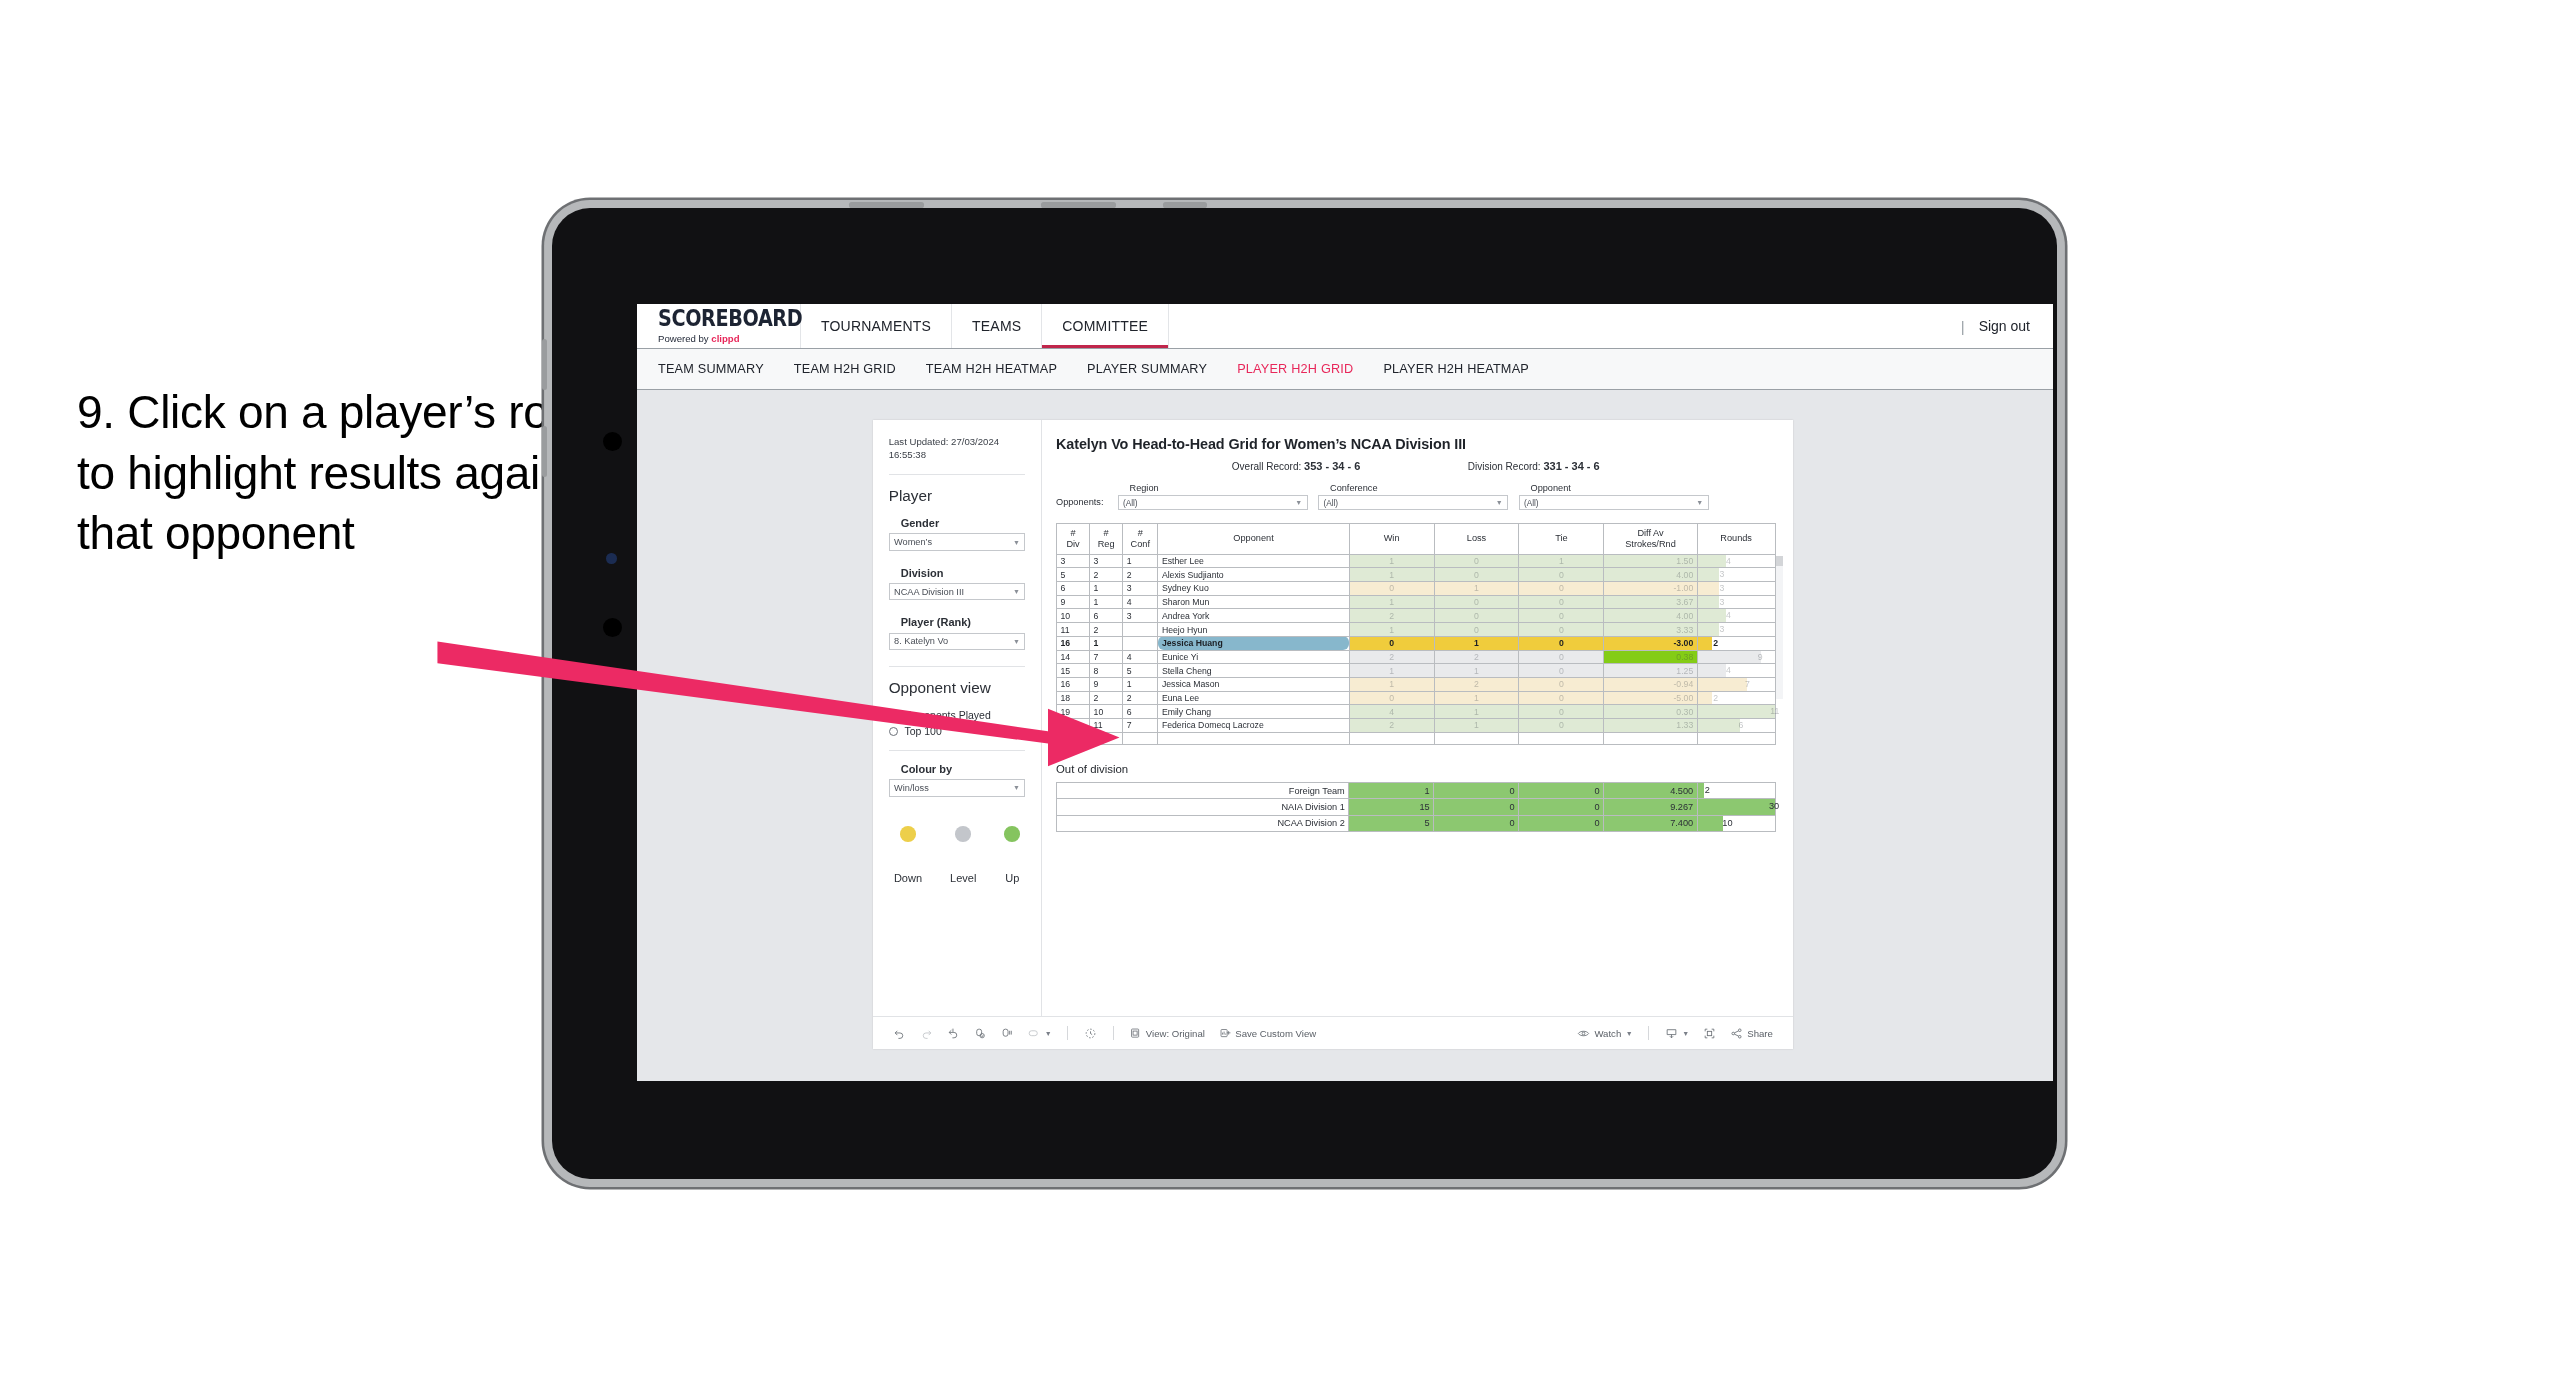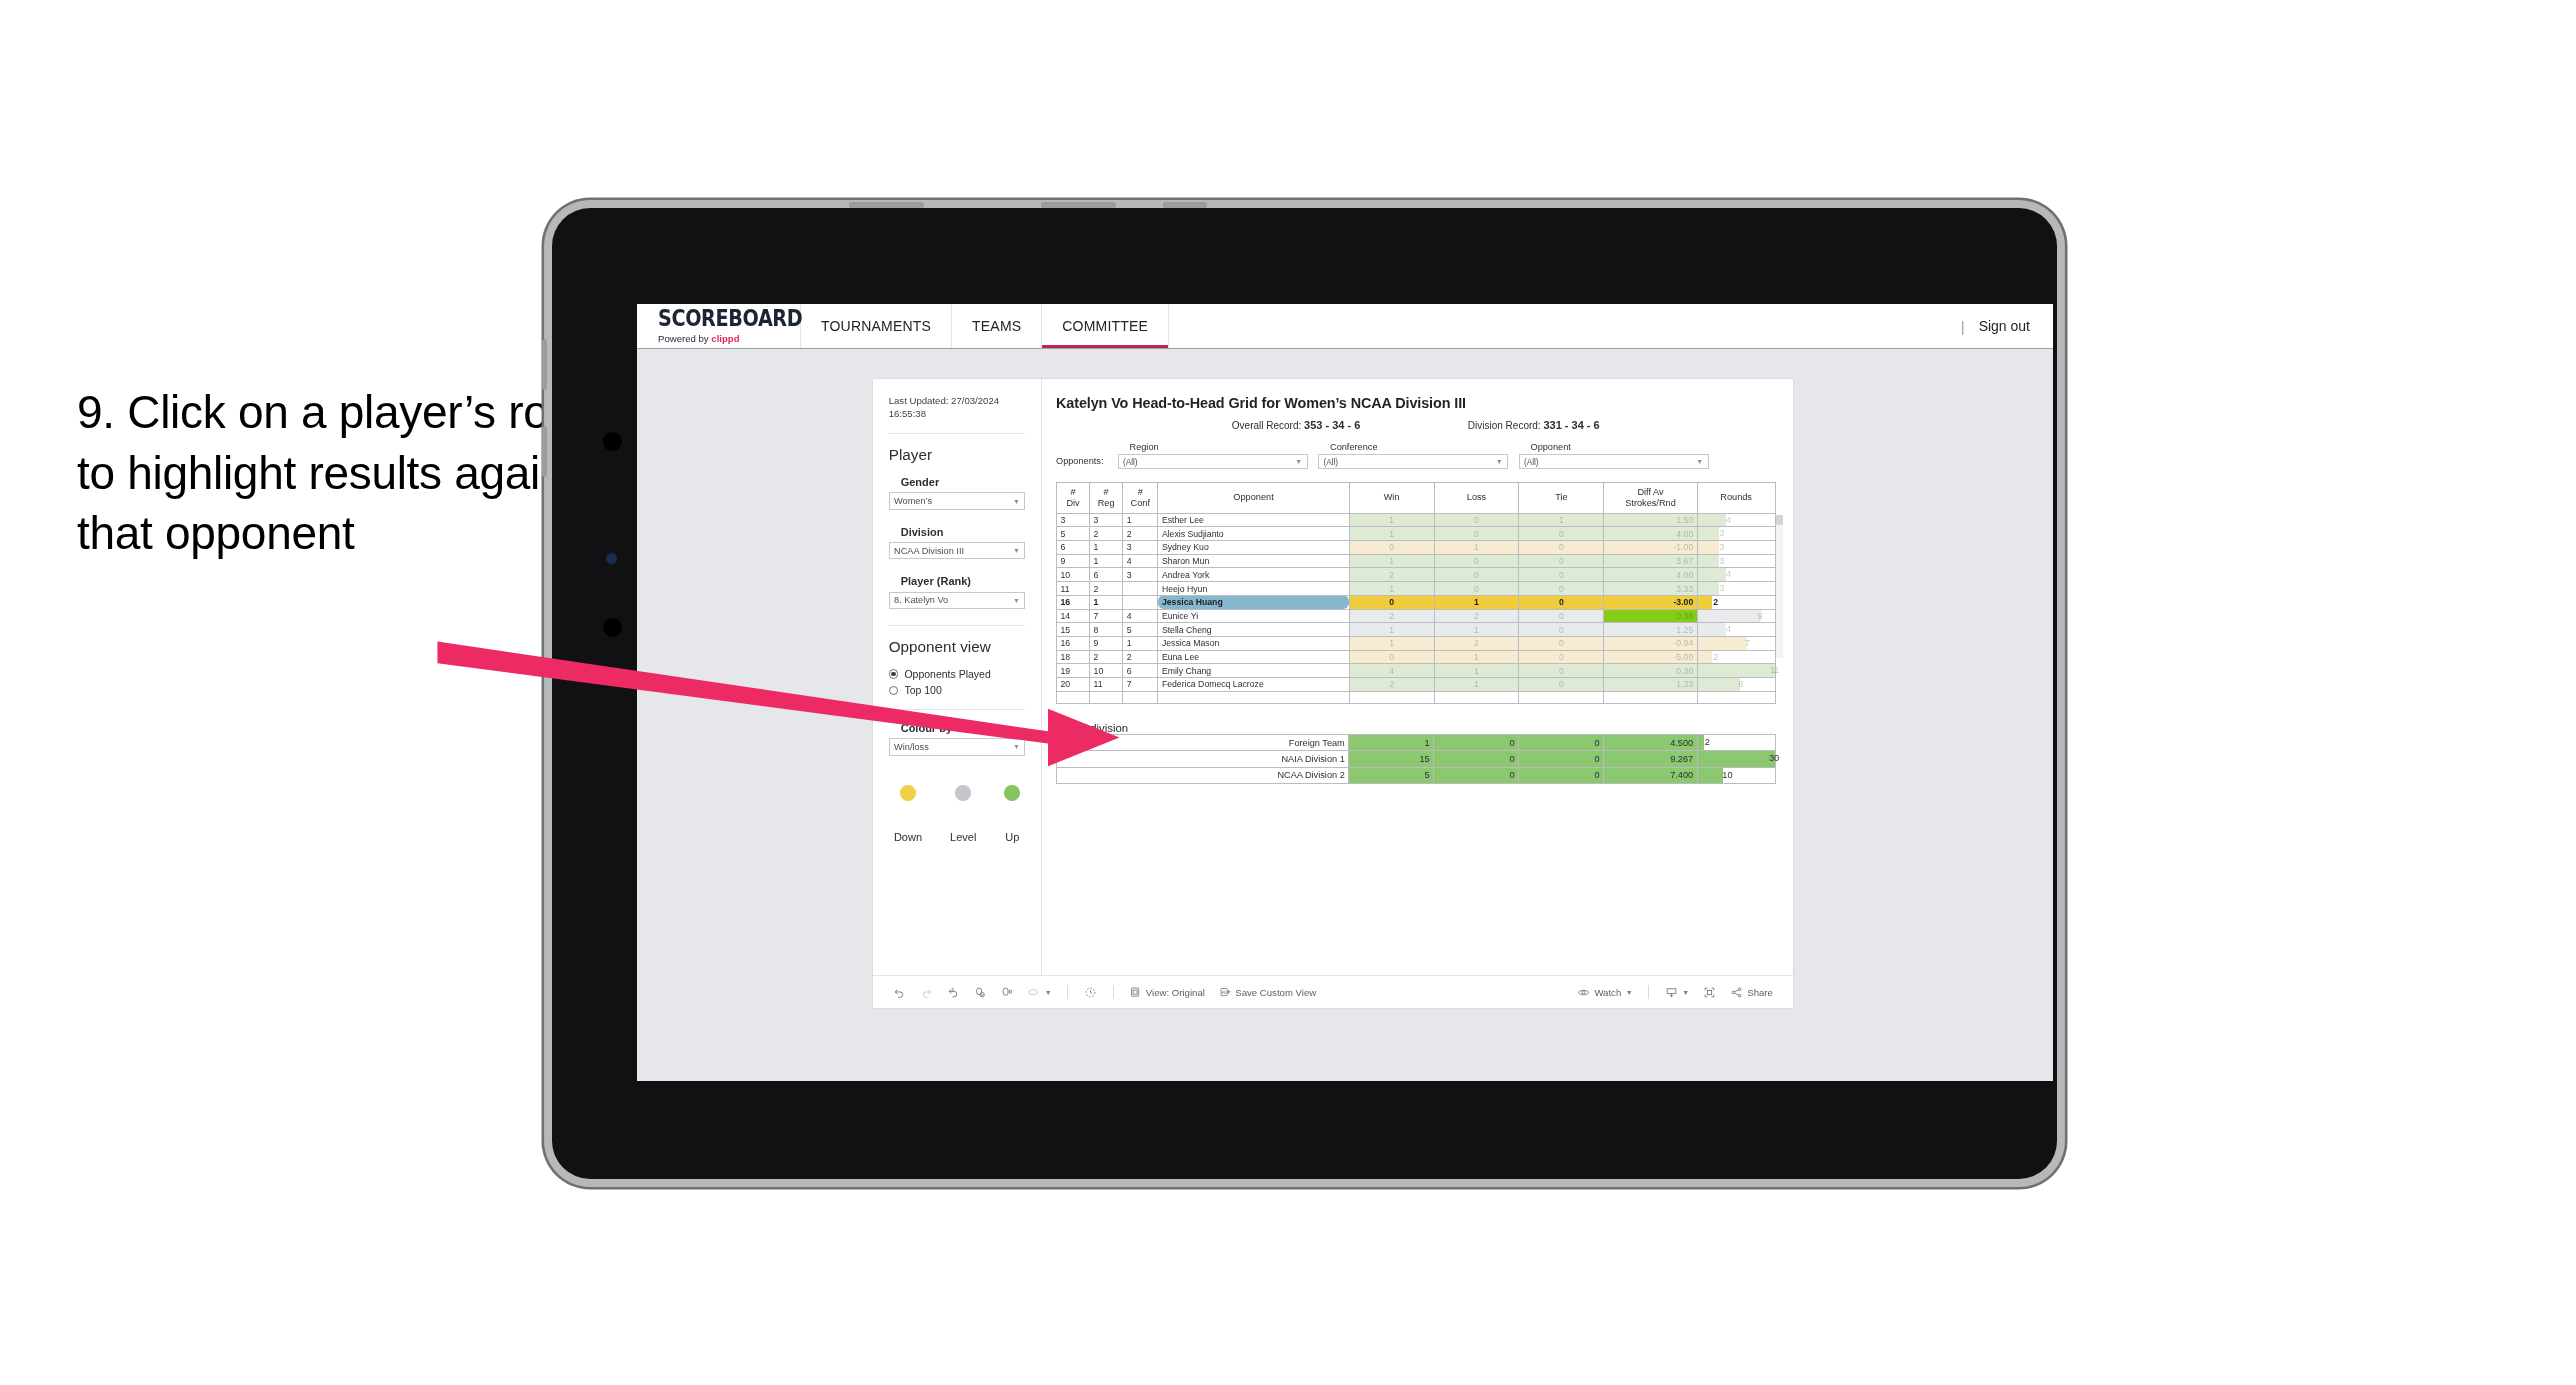--- a/index.html
+++ b/index.html
@@ -165,21 +165,21 @@
   tr.sel td { font-weight:700; color:#1c1f24; }
   tr.sel td.opp { background:#87b7cc !important;border-radius:6px; }
   .blank-row td { height: 16.6px; border-color:#b9bcc0; }
   #vscroll { position:absolute; right:-7px; top:33px; width:6.1px; height: 143px;
              background:#f3f4f6; }
   #vthumb { position:absolute; right:-7px; top:33px; width:6.1px; height: 10.5px;
             background:#d3d5d8; }
 
   
   #ood-title { margin-top: 17.5px; font-size: 11.4px; color:#1f2329; }
-  table.ood { border-collapse: collapse; width: 100%; table-layout: fixed;  padding-left: 10px;}
+  table.ood { border-collapse: collapse; width: 100%; table-layout: fixed; margin-top: 7px; padding-left: 10px;}
   table.ood td { border:0.9px solid #b9bcc0; height: 15.3px; font-size: 9.2px;
                  color:#2b2f36; padding: 0 3.5px; }
   col.o-label { width: 203px; }
   td.ood-label { text-align: right; }
   td.ood-num { text-align:right; background:#8cc870; }
   td.ood-rounds { position:relative; padding:0; text-align:left; }
 
   
   #toolbar {
     height: 33px; border-top: 0.9px solid #e1e3e6; background:#fff;
@@ -227,20 +227,28 @@
       <div class="topnav-item">TOURNAMENTS</div>
       <div class="topnav-item">TEAMS</div>
       <div class="topnav-item active">COMMITTEE</div>
       <div id="topnav-spacer"></div>
       <div id="signout-wrap">
         <span id="signout-div">|</span>
         <span id="signout">Sign out</span>
       </div>
     </div>
 
+    <div id="subnav">
+      <div class="subnav-item">TEAM SUMMARY</div>
+      <div class="subnav-item">TEAM H2H GRID</div>
+      <div class="subnav-item">TEAM H2H HEATMAP</div>
+      <div class="subnav-item">PLAYER SUMMARY</div>
+      <div class="subnav-item active">PLAYER H2H GRID</div>
+      <div class="subnav-item">PLAYER H2H HEATMAP</div>
+    </div>
 
     <div id="canvas">
       <div id="dashboard">
         <div id="dash-body">
 
           <div id="filters">
             <div id="last-updated">Last Updated: 27/03/2024 16:55:38</div>
             <div class="divider"></div>
             <div class="panel-head">Player</div>
 

